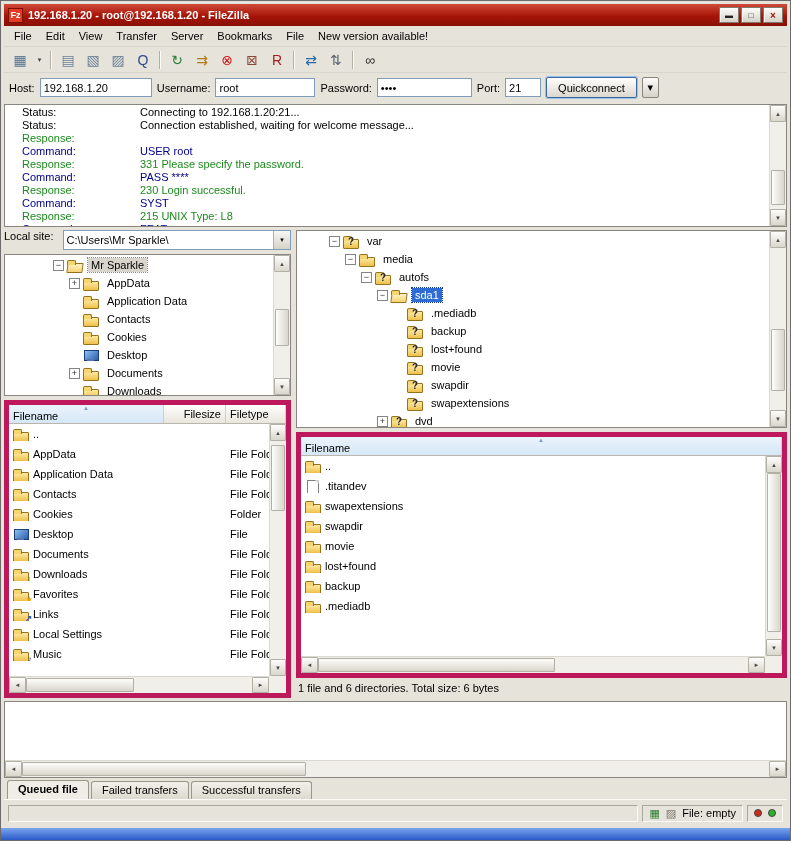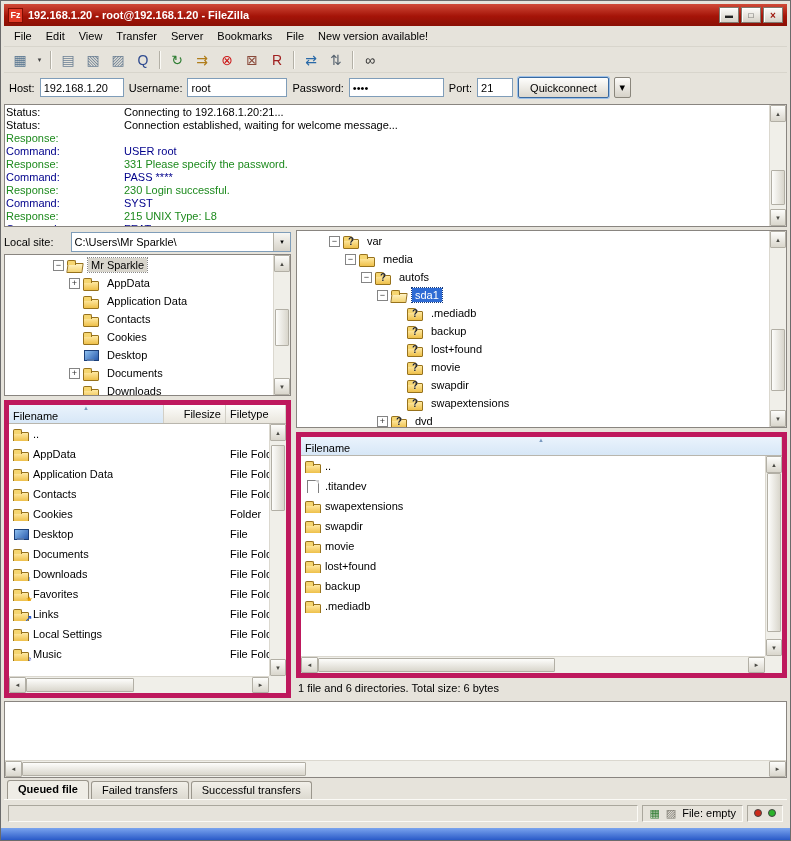--- a/index.html
+++ b/index.html
@@ -29,40 +29,40 @@
   .toolbar{height:26px;flex:0 0 26px;display:flex;align-items:center;gap:1px;padding:0 4px;border-bottom:1px solid #d8d5cc}
   .tbtn{width:24px;height:22px;display:flex;align-items:center;justify-content:center;border:1px solid transparent}
   .tbtn.tdrop{width:13px}
   .tglyph{font-size:14px;line-height:1}
   .tglyph.sm{font-size:7px;color:#444}
   .tsep{width:2px;height:18px;border-left:1px solid #b3b0a6;border-right:1px solid #fbfaf6;margin:0 3px}
 
   
   .qcbar{height:29px;flex:0 0 29px;display:flex;align-items:center;gap:5px;padding:0 5px}
   .qcin{height:19px;border:1px solid #7f9db9;background:#fff;padding:1px 3px}
-  .w-host{width:84px}.w-user{width:100px}.w-pass{width:95px}.w-port{width:36px}
+  .w-host{width:112px}.w-user{width:100px}.w-pass{width:95px}.w-port{width:36px}
   .qcbtn{height:21px;padding:0 11px;border:1px solid #39699f;border-radius:2px;
          background:linear-gradient(180deg,#fefefd,#dcd8ce);box-shadow:0 0 0 1px #9cc0e8}
   .qcdrop{height:21px;width:17px;border:1px solid #8a867c;border-radius:2px;
           background:linear-gradient(180deg,#fdfcfa,#d6d2c8);display:flex;align-items:center;justify-content:center}
 
   
   .logbox{height:123px;flex:0 0 123px;position:relative;background:#fff;border:1px solid #898580;margin-top:2px;overflow:hidden}
-  .logrows{padding:1px 20px 0 1px}
+  .logrows{padding:1px 20px 0 17px}
   .logrow{display:flex;height:13px;line-height:13px;white-space:nowrap}
   .loglabel{width:118px;flex:0 0 118px}
   .status{color:#000}.command{color:#00008b}.response{color:#1d8a1d}
 
   
   .main{flex:1;display:flex;margin-top:3px;min-height:0}
   .pane{display:flex;flex-direction:column;min-width:0}
   .pane.local{width:287px;flex:0 0 287px}
   .vsplitter{width:5px;flex:0 0 5px}
   .pane.remote{flex:1}
-  .pathrow{height:24px;flex:0 0 24px;display:flex;align-items:center;gap:17px;padding-bottom:1px}
+  .pathrow{height:24px;flex:0 0 24px;display:flex;gap:9px;padding-bottom:1px}
   .plabel{white-space:nowrap}
   .combo{flex:1;display:flex;height:20px;border:1px solid #7f9db9;background:#fff;min-width:0}
   .combo input{flex:1;border:none;padding:1px 3px;min-width:0;outline:none}
   .combo .dd{width:17px;flex:0 0 17px;background:linear-gradient(180deg,#f8f7f4,#d6d2c8);
              border-left:1px solid #b3b0a6;display:flex;align-items:center;justify-content:center;font-size:7px}
   .hsplitter{height:4px;flex:0 0 4px}
 
   
   .treebox{position:relative;background:#fff;border:1px solid #898580;overflow:hidden;padding-top:1px}
   #localTree{height:142px;flex:0 0 142px}

